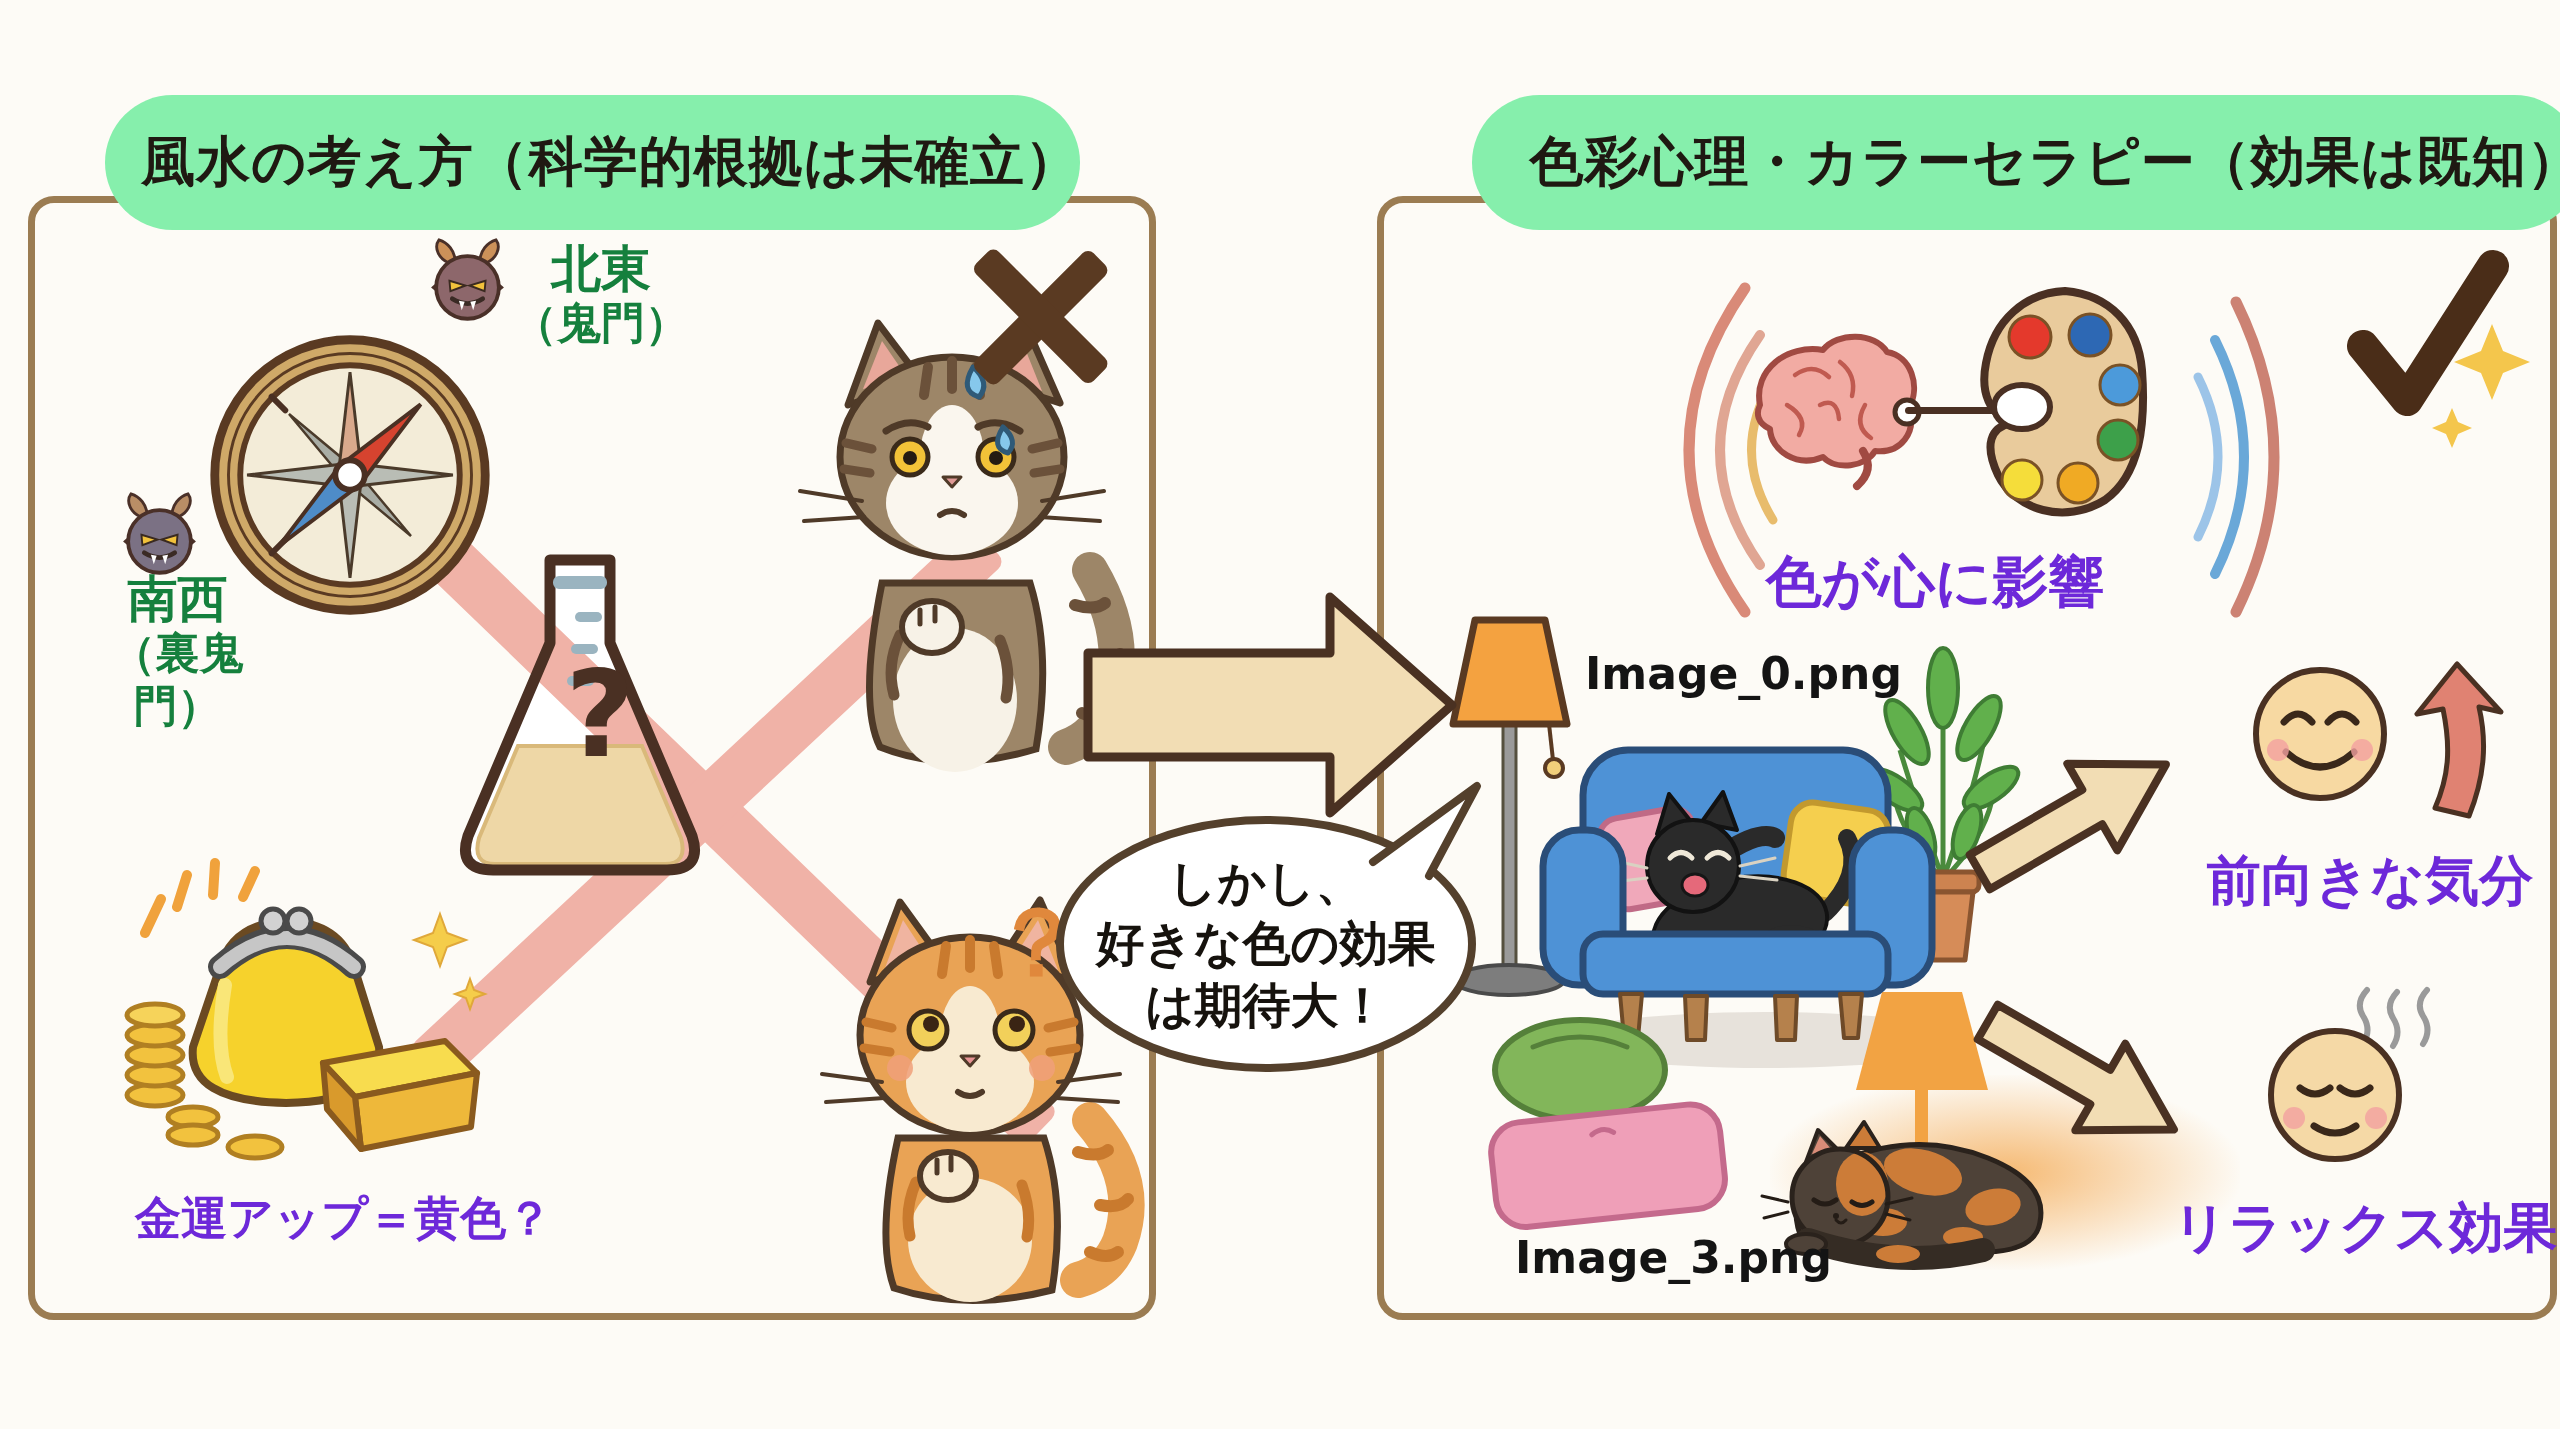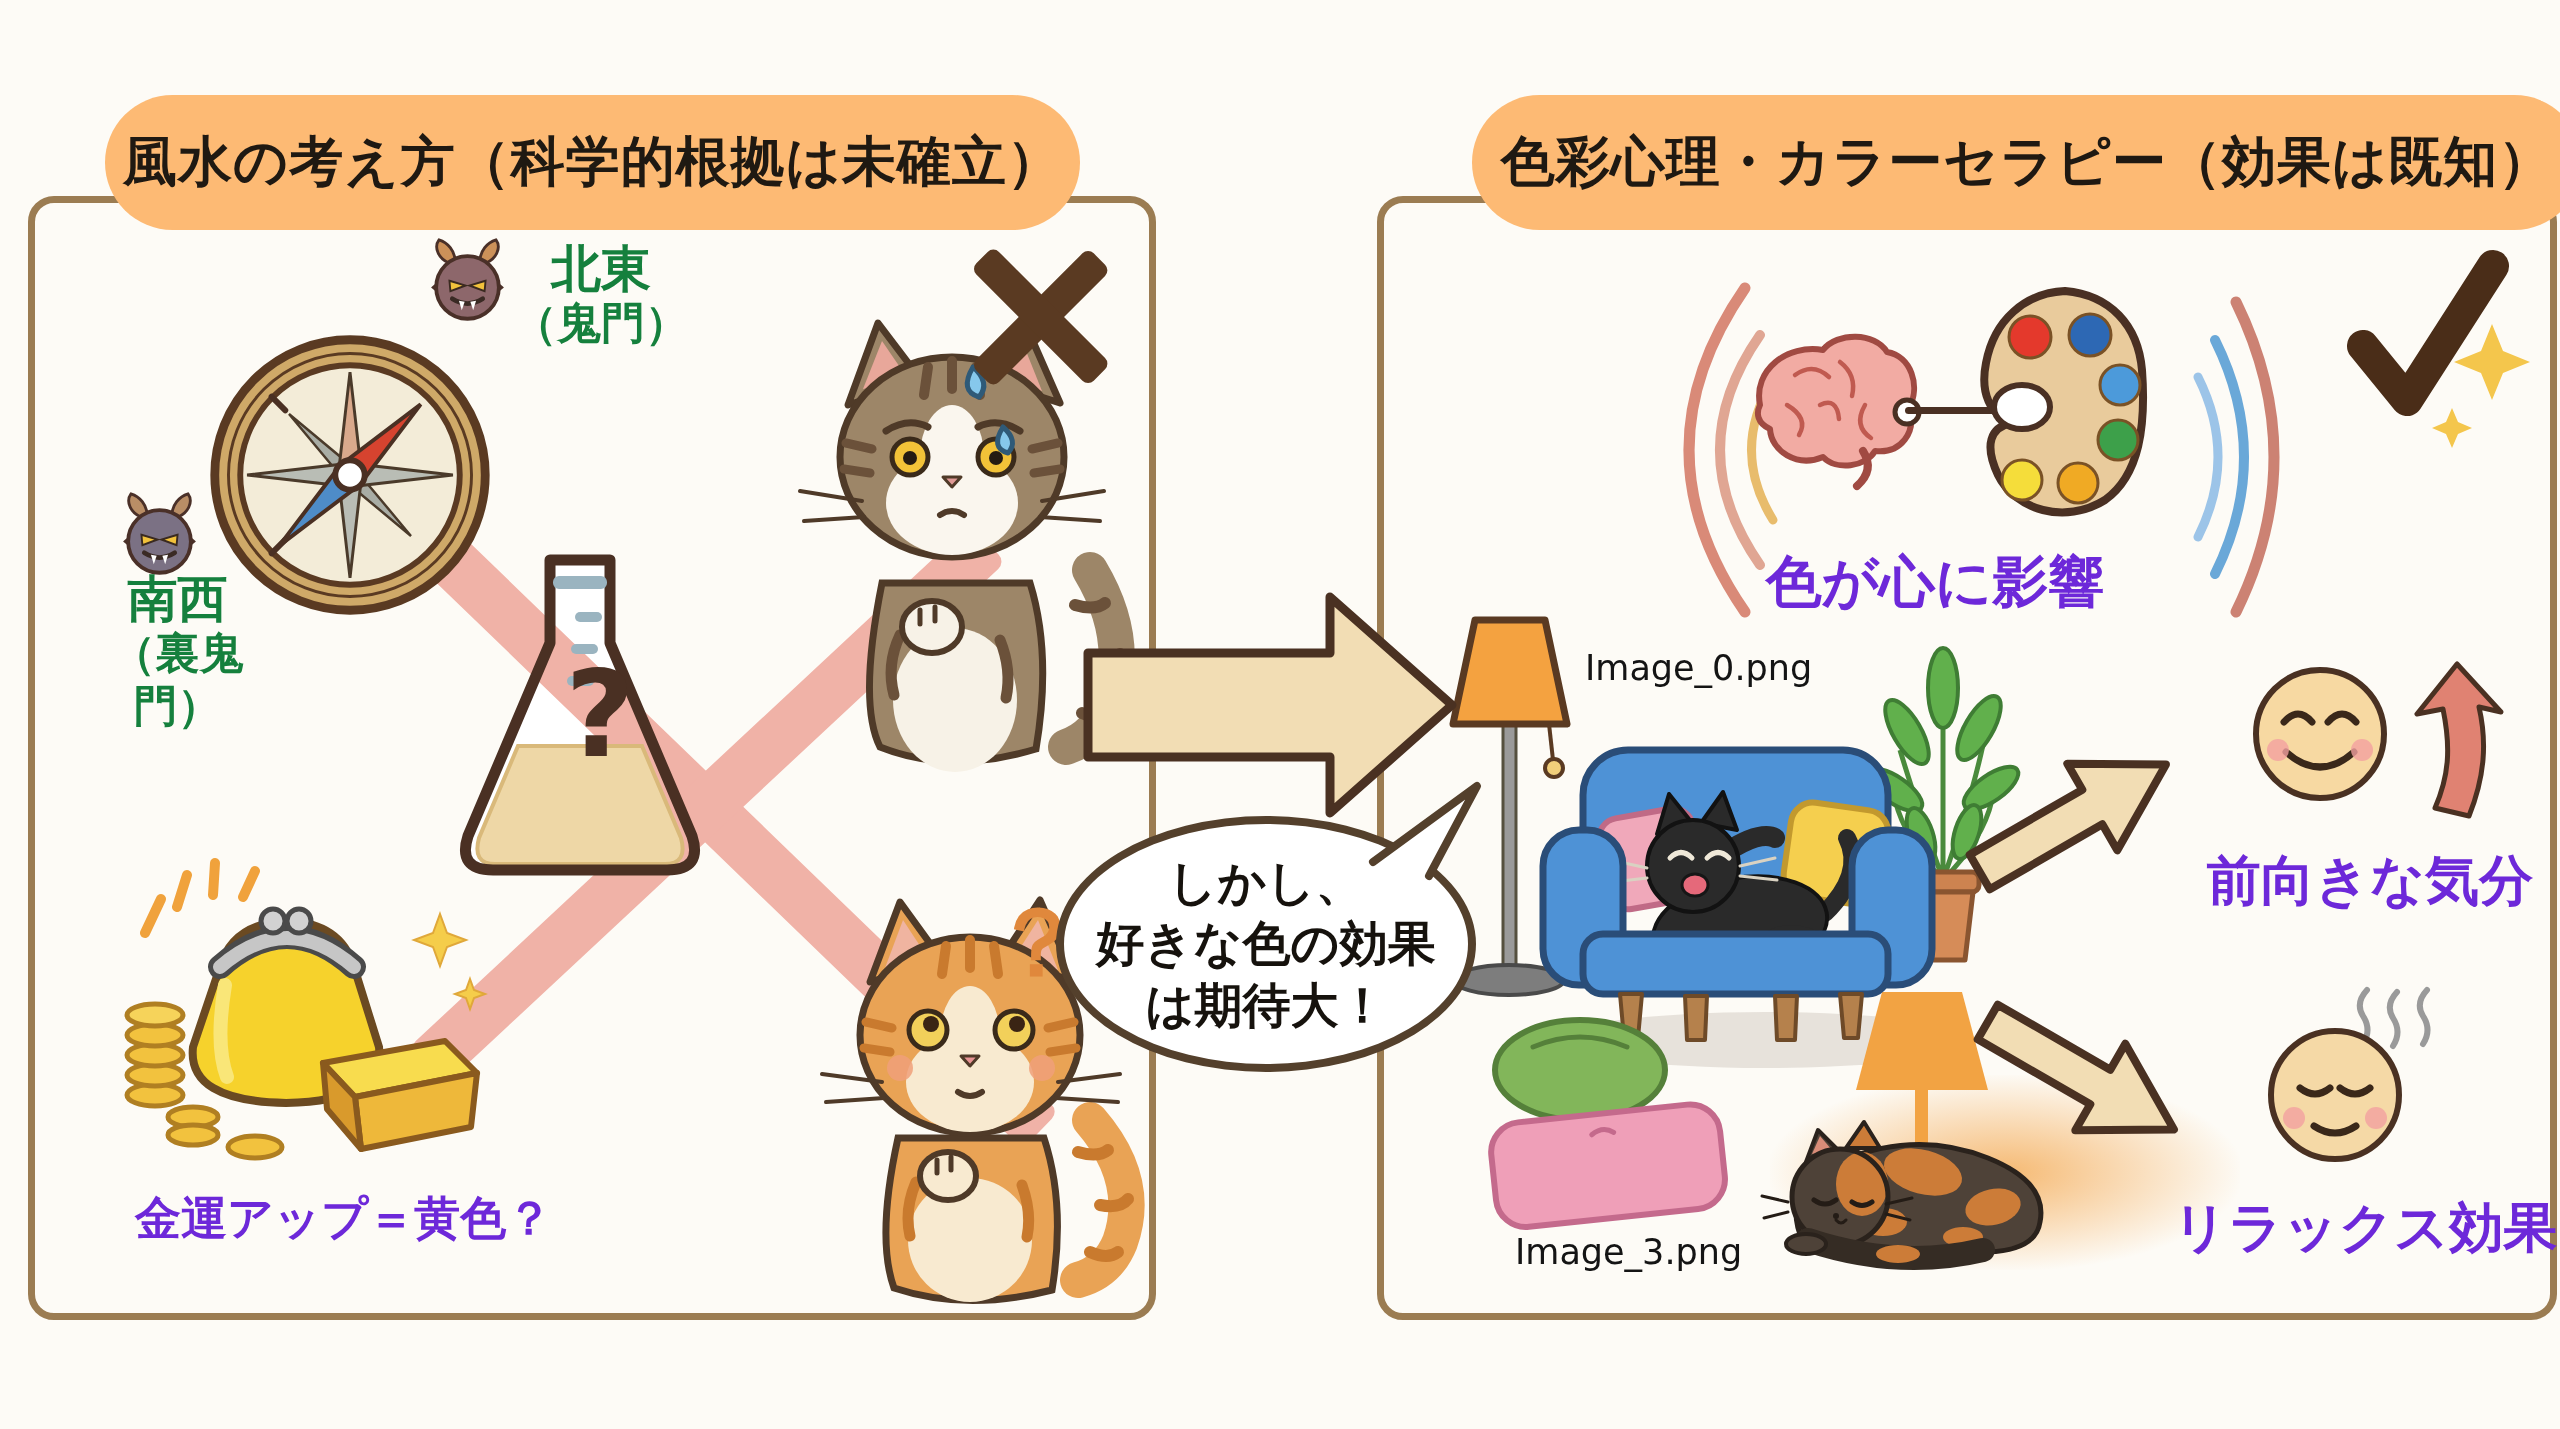--- a/index.html
+++ b/index.html
@@ -17,39 +17,39 @@
   svg{display:block;overflow:visible;}
   .panel{
     position:absolute;
     border:7px solid #9b7c52;
     border-radius:26px;
     background:transparent;
     z-index:1;
   }
   .pill{
     position:absolute;
-    background:#fdba74;
+    background:#86efac;
     border-radius:70px;
-    display:flex;align-items:center;justify-content:center;
+    display:flex;align-items:center;justify-content:flex-end;
     z-index:3;
   }
   .pill span{
     font-size:54px;font-weight:800;color:#1f1912;
     letter-spacing:1px;white-space:nowrap;
   }
   .jp-label{
     position:absolute;text-align:center;color:#15803d;font-weight:800;z-index:4;
   }
   .jp-label .l1{display:block;font-size:50px;line-height:1.1;}
   .jp-label .l2{display:block;font-size:44px;line-height:1.2;}
   .caption{
     position:absolute;text-align:center;color:#6d28d9;font-weight:800;z-index:4;white-space:nowrap;
   }
   .img-label{
-    position:absolute;color:#141414;font-weight:400;font-size:35px;z-index:4;white-space:nowrap;
+    position:absolute;color:#141414;font-weight:700;font-size:44px;z-index:4;white-space:nowrap;
   }
   .band{
     position:absolute;background:#f0b2a7;border-radius:10px;z-index:2;
   }
   .qmark{position:absolute;font-weight:800;z-index:5;}
   .speech-bubble{
     position:absolute;left:1056px;top:816px;width:404px;height:240px;
     background:#ffffff;border:8px solid #54402c;border-radius:50%;
     display:flex;flex-direction:column;align-items:center;justify-content:center;
     z-index:7;text-align:left;

